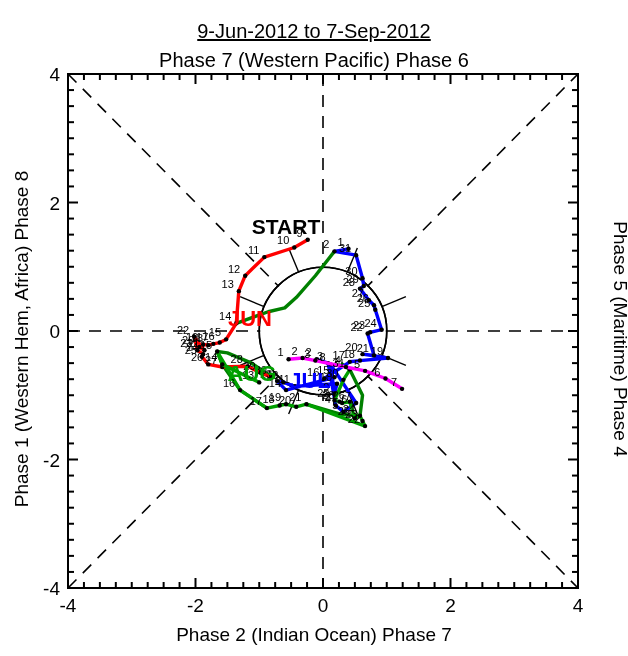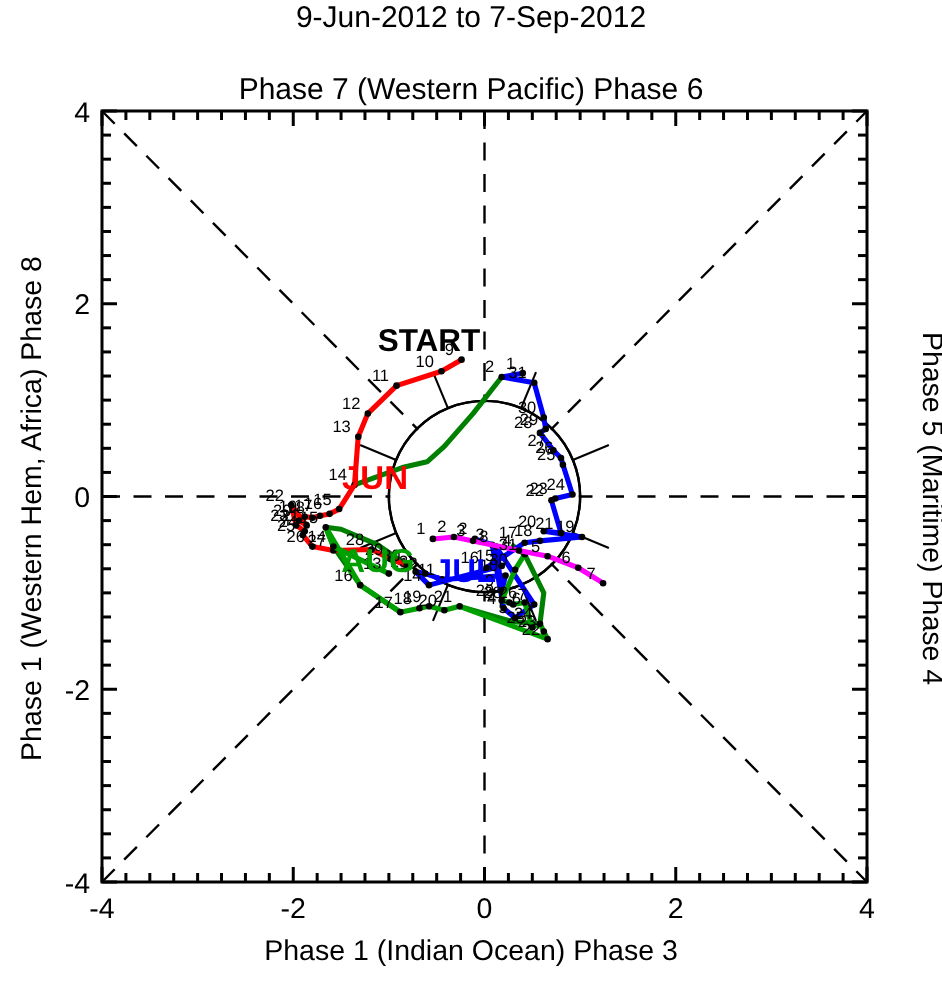--- a/index.html
+++ b/index.html
@@ -1,19 +1,19 @@
 <!DOCTYPE html>
 <html><head>
 <meta charset="utf-8">
 <style>
   html,body{margin:0;padding:0;background:#ffffff;}
   body{width:628px;height:656px;font-family:"Liberation Sans",sans-serif;color:#000;}
   #page{position:relative;width:628px;height:656px;overflow:hidden;background:#fff;}
   .ttl{position:absolute;width:628px;text-align:center;font-size:20px;color:#000;}
-  #title-main{top:1px;}
+  #title-main{top:20px;text-decoration:underline;}
   #title-sub{top:49px;}
   #xaxis-label{position:absolute;top:624px;width:628px;text-align:center;font-size:19px;}
   #yaxis-left-label{position:absolute;left:-238px;top:328px;width:520px;text-align:center;font-size:19px;
       transform:rotate(-90deg);transform-origin:center center;}
   #yaxis-right-label{position:absolute;left:360px;top:328px;width:520px;text-align:center;font-size:19px;
       transform:rotate(90deg);transform-origin:center center;}
   #plotsvg{position:absolute;left:0;top:0;}
   .tlab{font-family:"Liberation Sans",sans-serif;font-size:19px;fill:#000;}
   .ptlab{font-family:"Liberation Sans",sans-serif;font-size:11px;fill:#000;}
   .mlab{font-family:"Liberation Sans",sans-serif;font-size:22px;font-weight:bold;}
@@ -22,21 +22,21 @@
 </head>
 <body>
 
 <div id="page">
 
   <div class="ttl" id="title-main">9-Jun-2012 to 7-Sep-2012</div>
   <div class="ttl" id="title-sub">Phase 7 (Western Pacific) Phase 6</div>
 
   <div id="yaxis-left-label">Phase 1 (Western Hem, Africa) Phase 8</div>
   <div id="yaxis-right-label">Phase 5 (Maritime) Phase 4</div>
-  <div id="xaxis-label">Phase 1 (Indian Ocean) Phase 3</div>
+  <div id="xaxis-label">Phase 2 (Indian Ocean) Phase 7</div>
 
   <svg id="plotsvg" width="628" height="656">
     <g id="frame-group">
         <rect x="68" y="74" width="510" height="514" fill="none" stroke="#000" stroke-width="2"></rect>
       </g>
     <g id="ticks-group">
         <line x1="68" y1="588" x2="68" y2="578" stroke="#000" stroke-width="2"></line>
         <line x1="68" y1="74" x2="68" y2="84" stroke="#000" stroke-width="2"></line>
         <line x1="68" y1="588" x2="78" y2="588" stroke="#000" stroke-width="2"></line>
         <line x1="578" y1="588" x2="568" y2="588" stroke="#000" stroke-width="2"></line>

